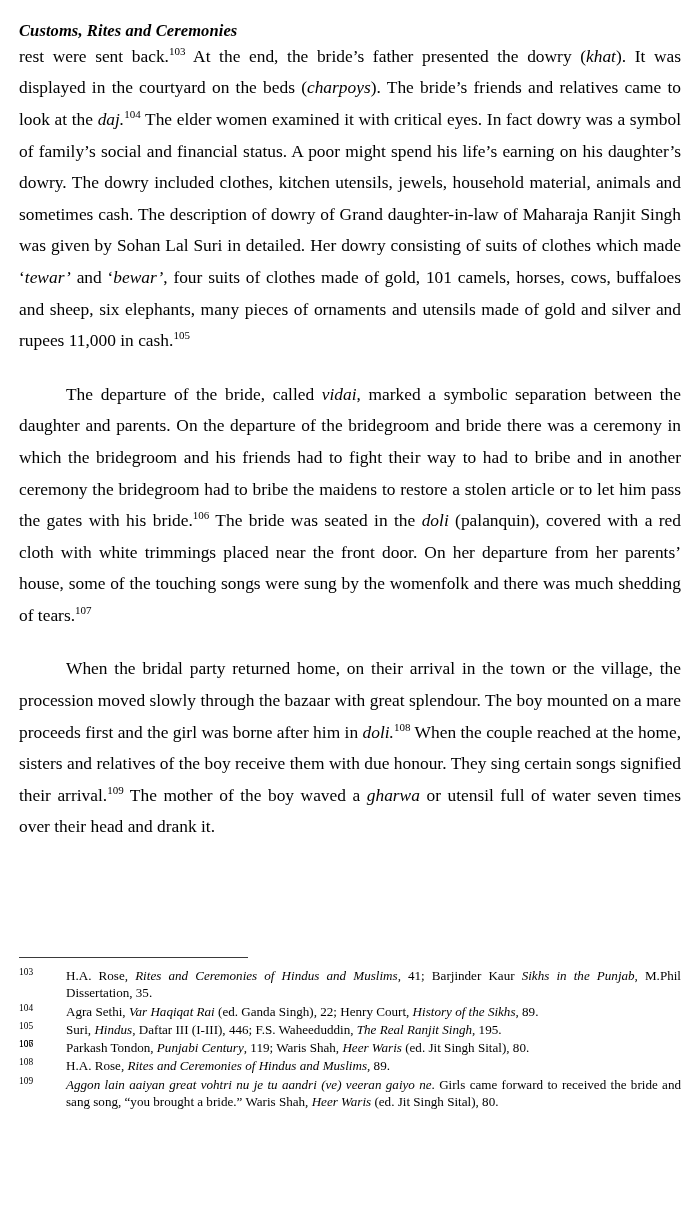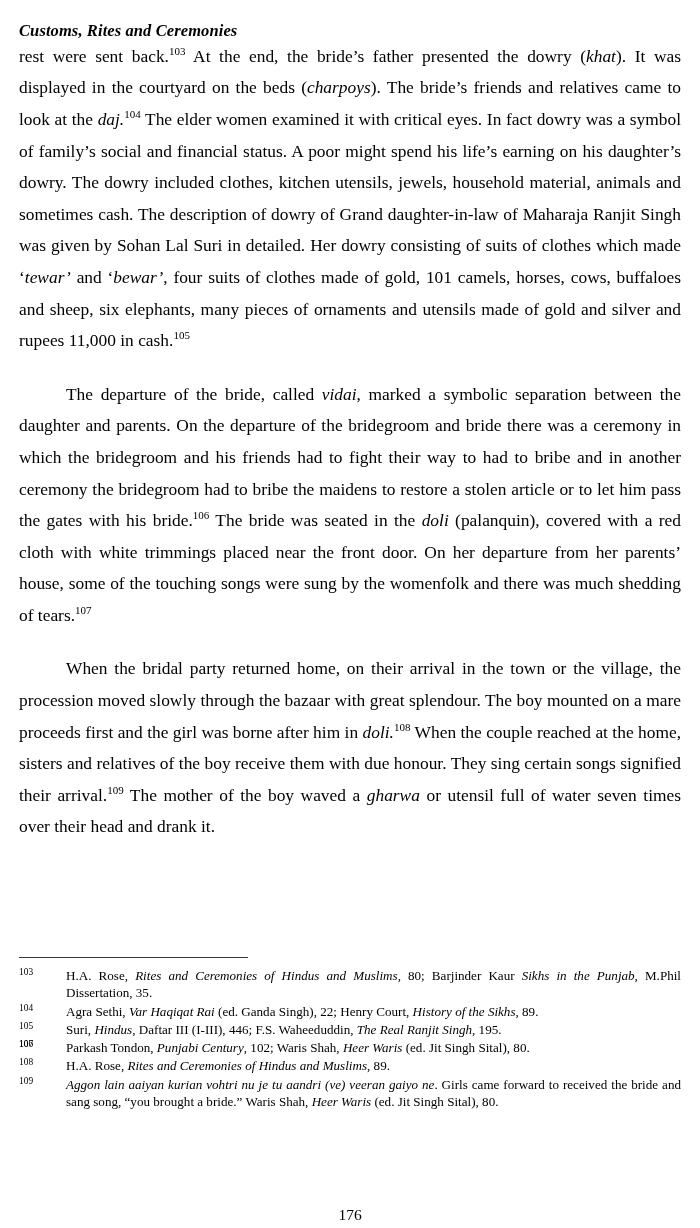--- a/index.html
+++ b/index.html
@@ -106,25 +106,24 @@
 
   <div class="body-block">
       <p class="para"><span>rest were sent back.</span><sup class="fn">103</sup><span> At the end, the bride’s father presented the dowry (</span><span class="it">khat</span><span>). It was displayed in the courtyard on the beds (</span><span class="it">charpoys</span><span>). The bride’s friends and relatives came to look at the </span><span class="it">daj.</span><sup class="fn">104</sup><span> The elder women examined it with critical eyes. In fact dowry was a symbol of family’s social and financial status. A poor might spend his life’s earning on his daughter’s dowry. The dowry included clothes, kitchen utensils, jewels, household material, animals and sometimes cash. The description of dowry of Grand daughter-in-law of Maharaja Ranjit Singh was given by Sohan Lal Suri in detailed. Her dowry consisting of suits of clothes which made ‘</span><span class="it">tewar’</span><span> and ‘</span><span class="it">bewar’</span><span>, four suits of clothes made of gold, 101 camels, horses, cows, buffaloes and sheep, six elephants, many pieces of ornaments and utensils made of gold and silver and rupees 11,000 in cash.</span><sup class="fn">105</sup></p>
       <p class="para indent"><span>The departure of the bride, called </span><span class="it">vidai</span><span>, marked a symbolic separation between the daughter and parents. On the departure of the bridegroom and bride there was a ceremony in which the bridegroom and his friends had to fight their way to had to bribe and in another ceremony the bridegroom had to bribe the maidens to restore a stolen article or to let him pass the gates with his bride.</span><sup class="fn">106</sup><span> The bride was seated in the </span><span class="it">doli</span><span> (palanquin), covered with a red cloth with white trimmings placed near the front door. On her departure from her parents’ house, some of the touching songs were sung by the womenfolk and there was much shedding of tears.</span><sup class="fn">107</sup></p>
       <p class="para indent"><span>When the bridal party returned home, on their arrival in the town or the village, the procession moved slowly through the bazaar with great splendour. The boy mounted on a mare proceeds first and the girl was borne after him in </span><span class="it">doli.</span><sup class="fn">108</sup><span> When the couple reached at the home, sisters and relatives of the boy receive them with due honour. They sing certain songs signified their arrival.</span><sup class="fn">109</sup><span> The mother of the boy waved a </span><span class="it">gharwa</span><span> or utensil full of water seven times over their head and drank it.</span></p>
     </div>
 
   <div class="footnotes">
     <div class="fn-rule"></div>
     <div class="fn-list">
-        <div class="fn-item"><span class="fn-num">103</span><span><span>H.A. Rose, </span><span class="it">Rites and Ceremonies of Hindus and Muslims</span><span>, 80; Barjinder Kaur </span><span class="it">Sikhs in the Punjab</span><span>, M.Phil Dissertation, 35.</span></span></div>
+        <div class="fn-item"><span class="fn-num">103</span><span><span>H.A. Rose, </span><span class="it">Rites and Ceremonies of Hindus and Muslims</span><span>, 41; Barjinder Kaur </span><span class="it">Sikhs in the Punjab</span><span>, M.Phil Dissertation, 35.</span></span></div>
         <div class="fn-item"><span class="fn-num">104</span><span><span>Agra Sethi, </span><span class="it">Var Haqiqat Rai</span><span> (ed. Ganda Singh), 22; Henry Court, </span><span class="it">History of the Sikhs</span><span>, 89.</span></span></div>
         <div class="fn-item"><span class="fn-num">105</span><span><span>Suri, </span><span class="it">Hindus</span><span>, Daftar III (I-III), 446; F.S. Waheeduddin, </span><span class="it">The Real Ranjit Singh</span><span>, 195.</span></span></div>
         <div class="fn-item"><span class="fn-num">106</span></div>
-        <div class="fn-item"><span class="fn-num">107</span><span><span>Parkash Tondon, </span><span class="it">Punjabi Century</span><span>, 102; Waris Shah, </span><span class="it">Heer Waris</span><span> (ed. Jit Singh Sital), 80.</span></span></div>
+        <div class="fn-item"><span class="fn-num">107</span><span><span>Parkash Tondon, </span><span class="it">Punjabi Century</span><span>, 119; Waris Shah, </span><span class="it">Heer Waris</span><span> (ed. Jit Singh Sital), 80.</span></span></div>
         <div class="fn-item"><span class="fn-num">108</span><span><span>H.A. Rose, </span><span class="it">Rites and Ceremonies of Hindus and Muslims</span><span>, 89.</span></span></div>
-        <div class="fn-item"><span class="fn-num">109</span><span><span class="it">Aggon lain aaiyan kurian vohtri nu je tu aandri (ve) veeran gaiyo ne</span><span>. Girls came forward to received the bride and sang song, “you brought a bride.” Waris Shah, </span><span class="it">Heer Waris</span><span> (ed. Jit Singh Sital), 80.</span></span></div>
+        <div class="fn-item"><span class="fn-num">109</span><span><span class="it">Aggon lain aaiyan great vohtri nu je tu aandri (ve) veeran gaiyo ne</span><span>. Girls came forward to received the bride and sang song, “you brought a bride.” Waris Shah, </span><span class="it">Heer Waris</span><span> (ed. Jit Singh Sital), 80.</span></span></div>
       </div>
   </div>
 
-  <div class="page-number">176</div>
 
 </div>
 
 </body></html>

